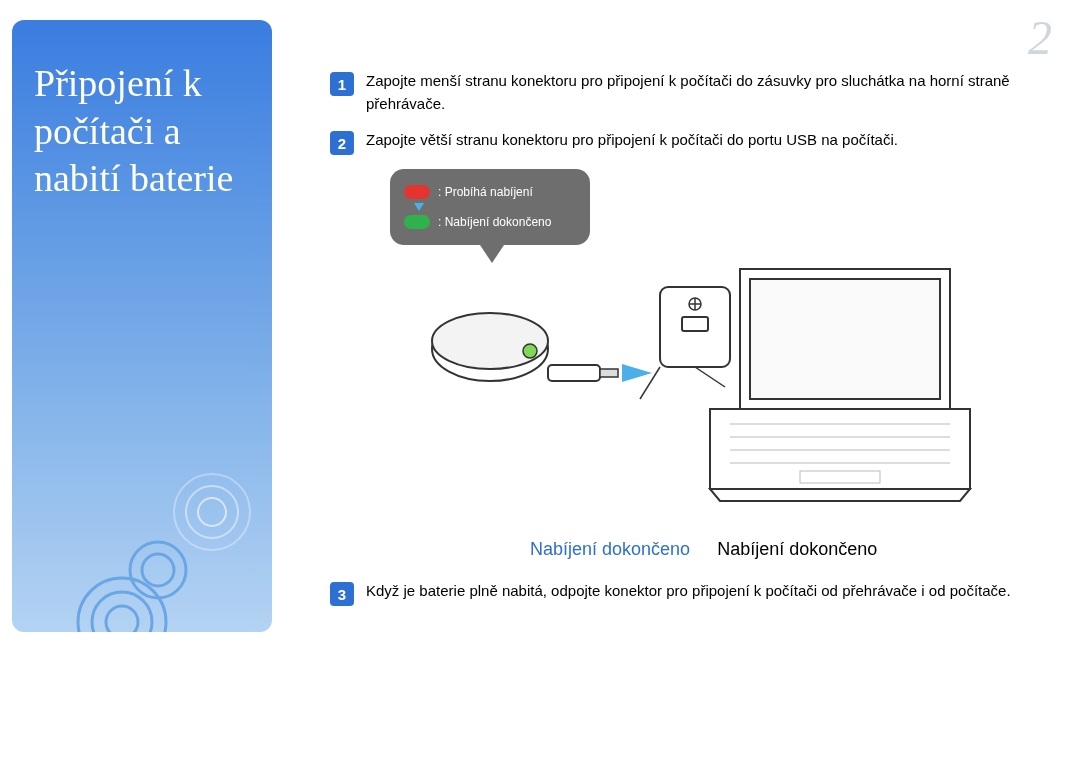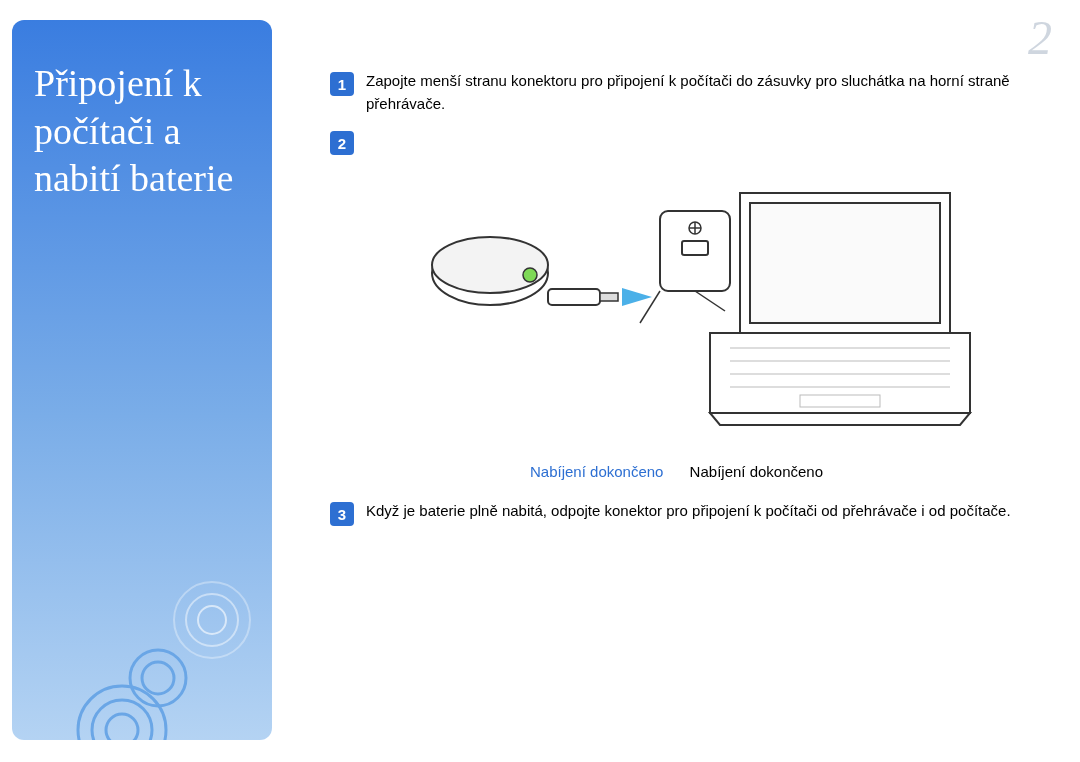--- a/index.html
+++ b/index.html
@@ -18,21 +18,21 @@
     font-size: 48px;
     font-style: italic;
     color: #cfd6df;
     font-family: Georgia, 'Times New Roman', serif;
   }
   .sidebar {
     position: absolute;
     left: 12px;
     top: 20px;
     width: 260px;
-    height: 720px;
+    height: 612px;
     background: linear-gradient(180deg, #3a7de0 0%, #7aade8 55%, #b4d3f3 100%);
     border-radius: 12px;
     padding: 40px 20px 20px 22px;
     color: #fff;
     overflow: hidden;
   }
   .sidebar-title {
     font-family: Georgia, 'Times New Roman', serif;
     font-size: 38px;
     font-weight: 400;
@@ -127,21 +127,21 @@
   .illustration {
     width: 620px;
     height: 290px;
     margin-left: 10px;
     margin-top: -6px;
   }
   .caption-row {
     margin-left: 180px;
     margin-top: 6px;
     margin-bottom: 20px;
-    font-size: 15px;
+    font-size: 18px;
   }
   .caption-blue { color: #2d6fd2; margin-right: 22px; }
   .caption-black { color: #000; }
 </style>
 </head>
 <body>
 
 <div class="page-number">2</div>
 
 <aside class="sidebar">
@@ -160,23 +160,35 @@
 
 <main class="main">
 
   <div class="step">
     <div class="step-num">1</div>
     <div class="step-text">Zapojte menší stranu konektoru pro připojení k počítači do zásuvky pro sluchátka na horní straně přehrávače.</div>
   </div>
 
   <div class="step">
     <div class="step-num">2</div>
+    <div class="step-text">Zapojte větší stranu konektoru pro připojení k počítači do portu USB na počítači.</div>
   </div>
 
   <div class="diagram-wrap">
+    <div class="callout-bubble">
+      <div class="status-row">
+        <div class="pill red"></div>
+        <span>: Probíhá nabíjení</span>
+      </div>
+      <div class="arrow-down"></div>
+      <div class="status-row">
+        <div class="pill green"></div>
+        <span>: Nabíjení dokončeno</span>
+      </div>
+    </div>
 
     <svg class="illustration" viewBox="0 0 620 290">
 
       <ellipse cx="130" cy="110" rx="58" ry="32" fill="#fff" stroke="#333" stroke-width="2"></ellipse>
       <ellipse cx="130" cy="102" rx="58" ry="28" fill="#f3f3f3" stroke="#333" stroke-width="2"></ellipse>
       <circle cx="170" cy="112" r="7" fill="#7ed957" stroke="#333" stroke-width="1.5"></circle>
 
       <rect x="188" y="126" width="52" height="16" rx="4" fill="#fff" stroke="#333" stroke-width="2"></rect>
       <rect x="240" y="130" width="18" height="8" fill="#ddd" stroke="#333" stroke-width="1.5"></rect>
       <polygon points="262,125 292,134 262,143" fill="#4bb0e8"></polygon>

